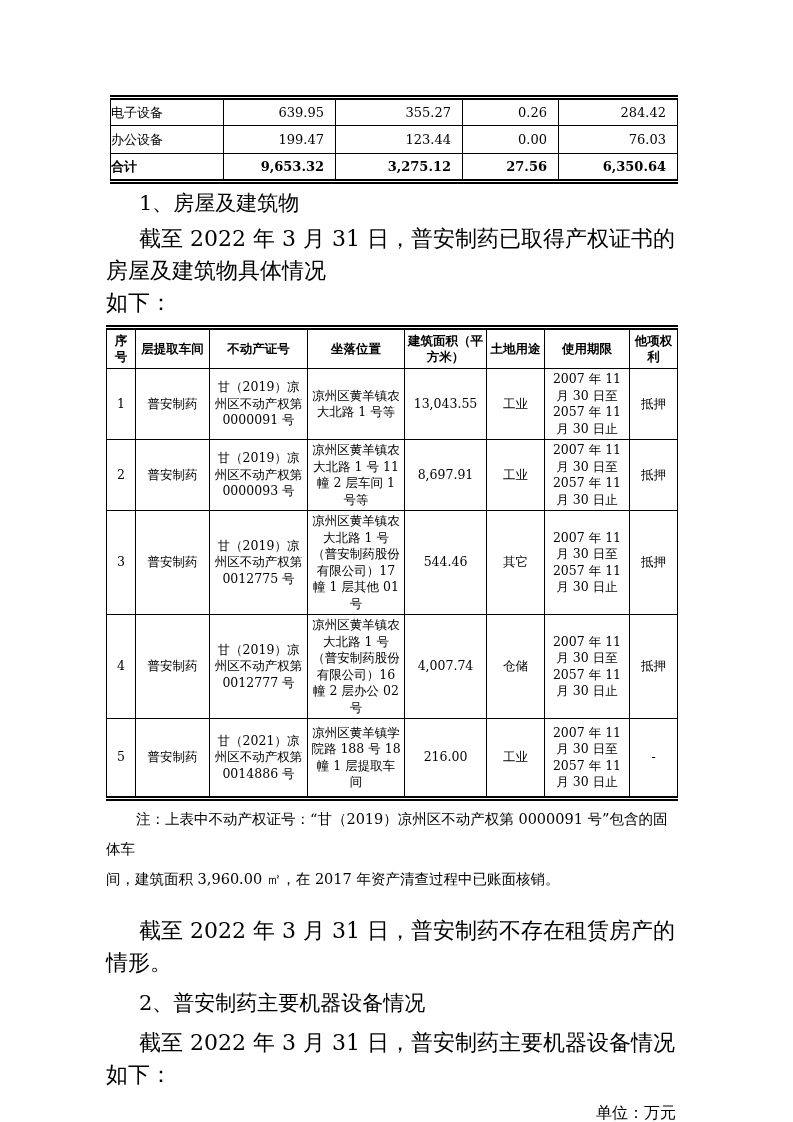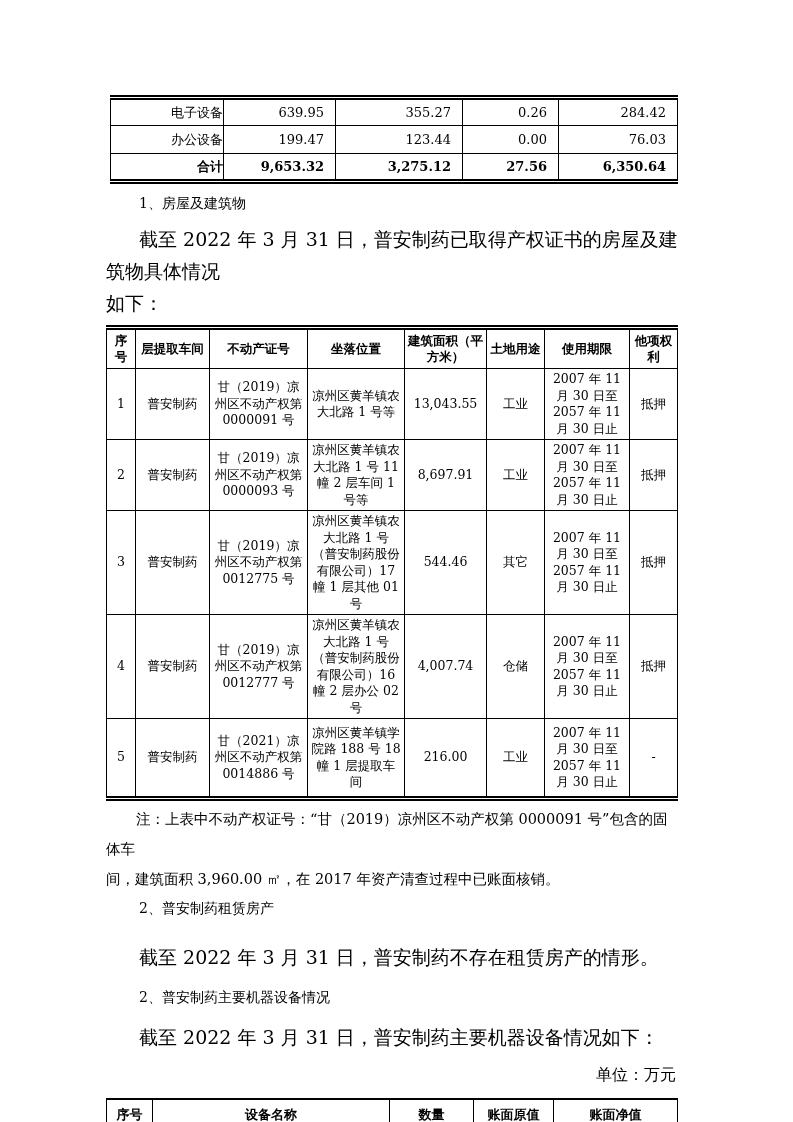--- a/index.html
+++ b/index.html
@@ -9,27 +9,27 @@
   .content { position:absolute; left:106px; top:0; width:572px; }
 
   table { border-collapse:collapse; table-layout:fixed; width:571px; background:#fff; }
   td, th { border:1px solid #000; overflow:hidden; vertical-align:middle; }
 
   
   .sum-tbl { margin-top:95px; margin-left:4px; width:567px;
              border-top:5px double #000; border-bottom:5px double #000; }
   .sum-tbl tr { height:28px; }
   .sum-tbl td { font-size:13px; }
-  .sum-tbl .lbl { text-align:right; }
+  .sum-tbl .lbl { text-align:left; }
   .sum-tbl .num { text-align:right; padding-right:11px; }
   .sum-tbl tr.total td { font-weight:bold; }
 
   
-  .h-num { margin-top:7px; font-size:14px; line-height:24px; text-indent:33px; }
-  .para { font-size:19px; line-height:32px; }
+  .h-num { margin-top:7px; font-size:21px; line-height:24px; text-indent:33px; }
+  .para { font-size:22px; line-height:32px; }
   .para-intro { margin-top:8px; }
   .indent { text-indent:33px; }
   .h2a { margin-top:2px; }
   .para2 { margin-top:21px; }
   .h3a { margin-top:12px; }
   .para3 { margin-top:12px; }
 
   
   .prop-tbl { margin-top:6px; border-top:5px double #000; border-bottom:5px double #000; }
   .prop-tbl th { font-weight:bold; font-size:12.5px; line-height:1.32; padding:2px 2px; text-align:center; }
@@ -162,21 +162,20 @@
           <td>-</td>
         </tr>
       </tbody>
     </table>
 
     <div class="note">
       <div class="indent-sm">注：上表中不动产权证号：“甘（2019）凉州区不动产权第 0000091 号”包含的固体车</div>
       <div>间，建筑面积 3,960.00 ㎡，在 2017 年资产清查过程中已账面核销。</div>
     </div>
 
-    <div class="h-num h2a">2、普安制药租赁房产</div>
     <div class="para para2 indent">截至 2022 年 3 月 31 日，普安制药不存在租赁房产的情形。</div>
 
     <div class="h-num h3a">2、普安制药主要机器设备情况</div>
     <div class="para para3 indent">截至 2022 年 3 月 31 日，普安制药主要机器设备情况如下：</div>
 
     <div class="unit-label">单位：万元</div>
 
     <table class="equip-tbl">
       <colgroup>
         <col style="width:46px">

